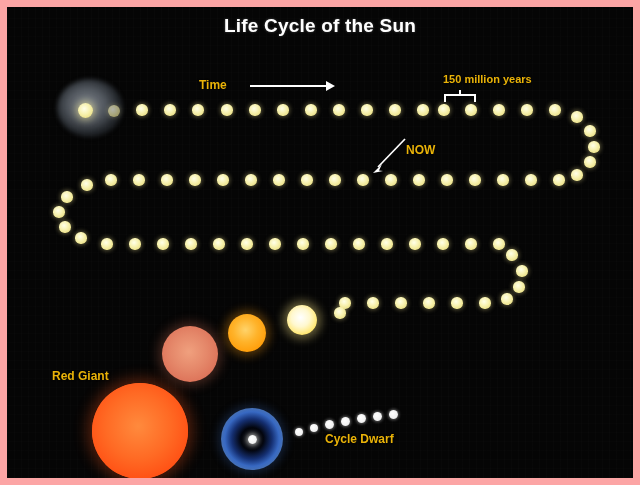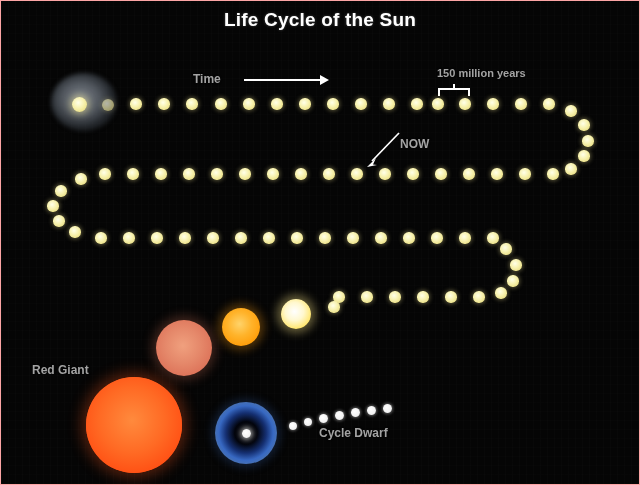--- a/index.html
+++ b/index.html
@@ -2,21 +2,21 @@
 <html><head>
 <meta charset="utf-8">
 <style>
   html,body{margin:0;padding:0;background:#111;}
   #stage{
     position:relative;
     width:640px;height:485px;
     background:#050505;
     overflow:hidden;
     font-family:"Liberation Sans", sans-serif;
-    border:1px solid #fca5a5;
+    border:7px solid #fca5a5;
     box-sizing:border-box;
   }
   
   #noise{
     position:absolute;inset:0;
     background:
       repeating-linear-gradient(90deg, rgba(255,255,255,0.012) 0 1px, rgba(0,0,0,0) 1px 7px),
       repeating-linear-gradient(0deg, rgba(255,255,255,0.008) 0 1px, rgba(0,0,0,0) 1px 9px);
     pointer-events:none;
   }
@@ -25,21 +25,21 @@
     left:0;right:0;top:8px;
     text-align:center;
     color:#ffffff;
     font-size:19px;
     font-weight:bold;
     letter-spacing:0.2px;
     text-shadow:0 0 3px rgba(255,255,255,0.25);
   }
   .lbl{
     position:absolute;
-    color:#a3a3a3;
+    color:#eab308;
     font-size:12px;
     font-weight:bold;
     white-space:nowrap;
     text-shadow:0 0 2px rgba(0,0,0,0.9);
   }
   .lbl.sm{font-size:11px;}
   
   .dot{
     position:absolute;
     border-radius:50%;
@@ -106,21 +106,21 @@
     <div class="bv" style="left:30px;top:4px;height:8px;"></div>
     <div class="bv" style="left:15px;top:0px;height:5px;"></div>
   </div>
 
   <div class="lbl" style="left:399px;top:136px;">NOW</div>
   <svg class="now-arrow" style="left:362px;top:128px;" width="40" height="42" viewBox="0 0 40 42">
     <line x1="36" y1="4" x2="9" y2="32" stroke="#ffffff" stroke-width="1.7"></line>
     <polygon points="4,38 13,29 10,35.5 14,36" fill="#ffffff"></polygon>
   </svg>
 
-  <div class="lbl" style="left:31px;top:362px;">Red Giant</div>
+  <div class="lbl" style="left:45px;top:362px;">Red Giant</div>
   <div class="lbl" style="left:318px;top:425px;">Cycle Dwarf</div>
 
   <div class="star" style="left:85px;top:376px;width:96px;height:96px;
               background:radial-gradient(circle at 48% 45%, #ff8a3d 0%, #ff6a24 42%, #ff4d12 72%, #e63c08 92%, rgba(180,40,5,0.0) 100%);
               box-shadow:0 0 14px 5px rgba(255,90,30,0.30);"></div>
 
   <div class="star" style="left:214px;top:401px;width:62px;height:62px;
               background:radial-gradient(circle at 50% 50%, rgba(0,0,0,1) 0%, rgba(2,4,12,1) 26%, rgba(22,50,120,0.95) 46%, rgba(58,110,205,0.95) 62%, rgba(120,170,235,0.7) 80%, rgba(160,200,245,0.12) 95%, rgba(0,0,0,0) 100%);
               box-shadow:0 0 10px 3px rgba(60,110,200,0.25);"></div>
   <div class="wdot" style="left:241px;top:428px;width:9px;height:9px;box-shadow:0 0 5px 2px rgba(255,255,255,0.6);"></div>

